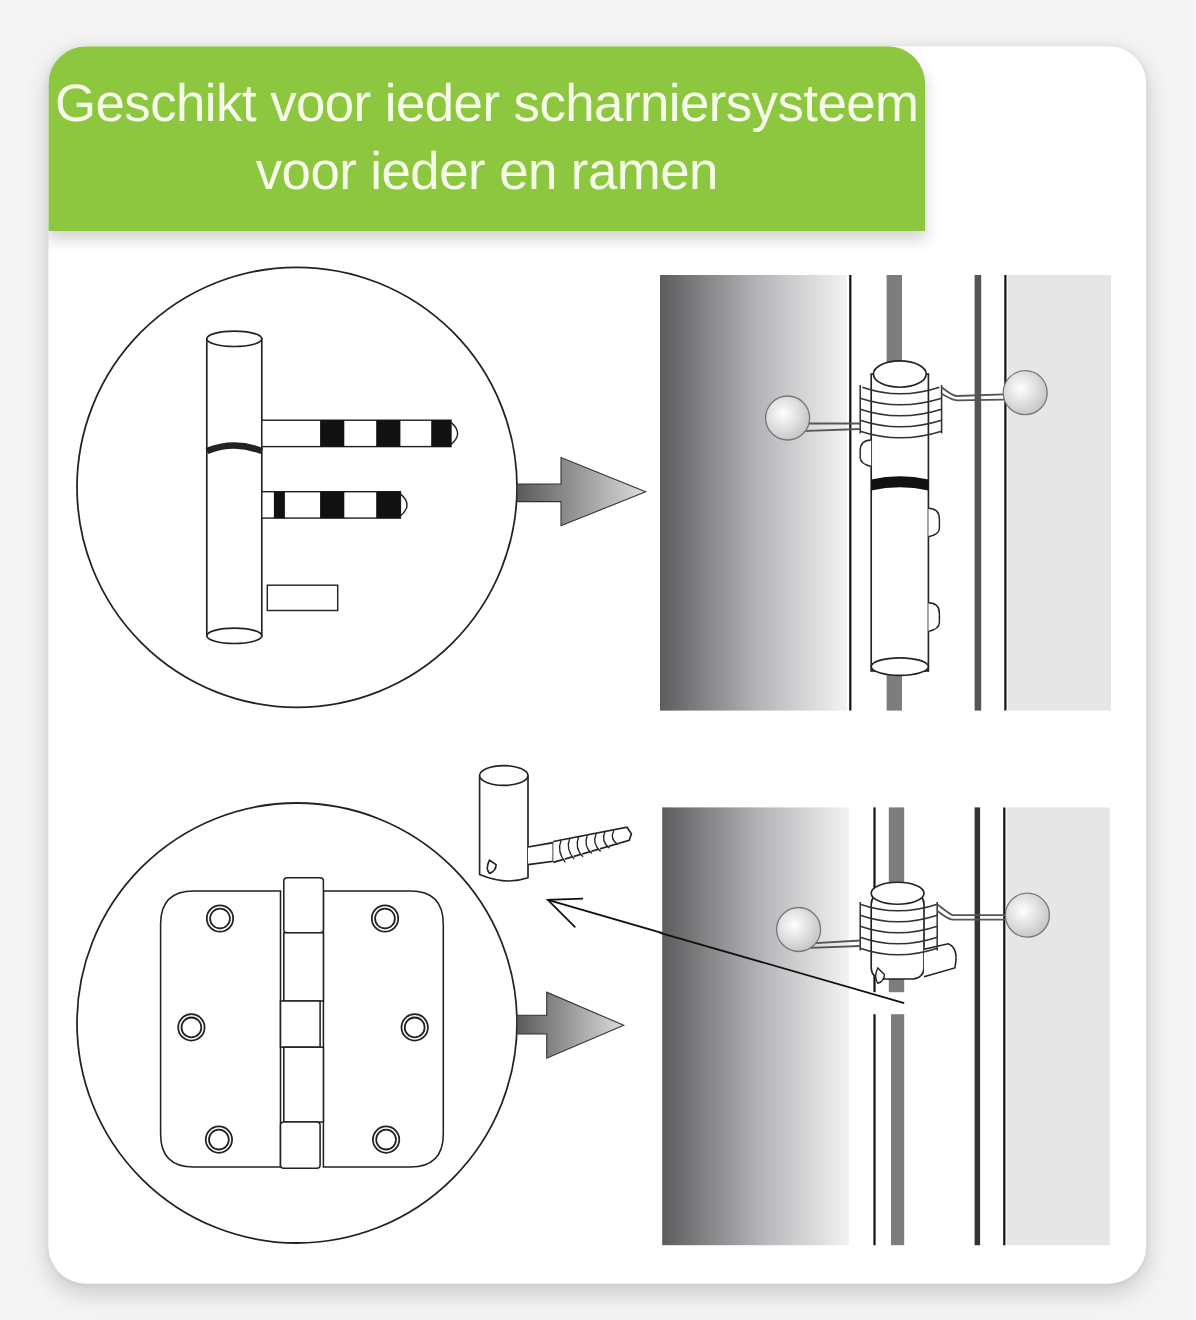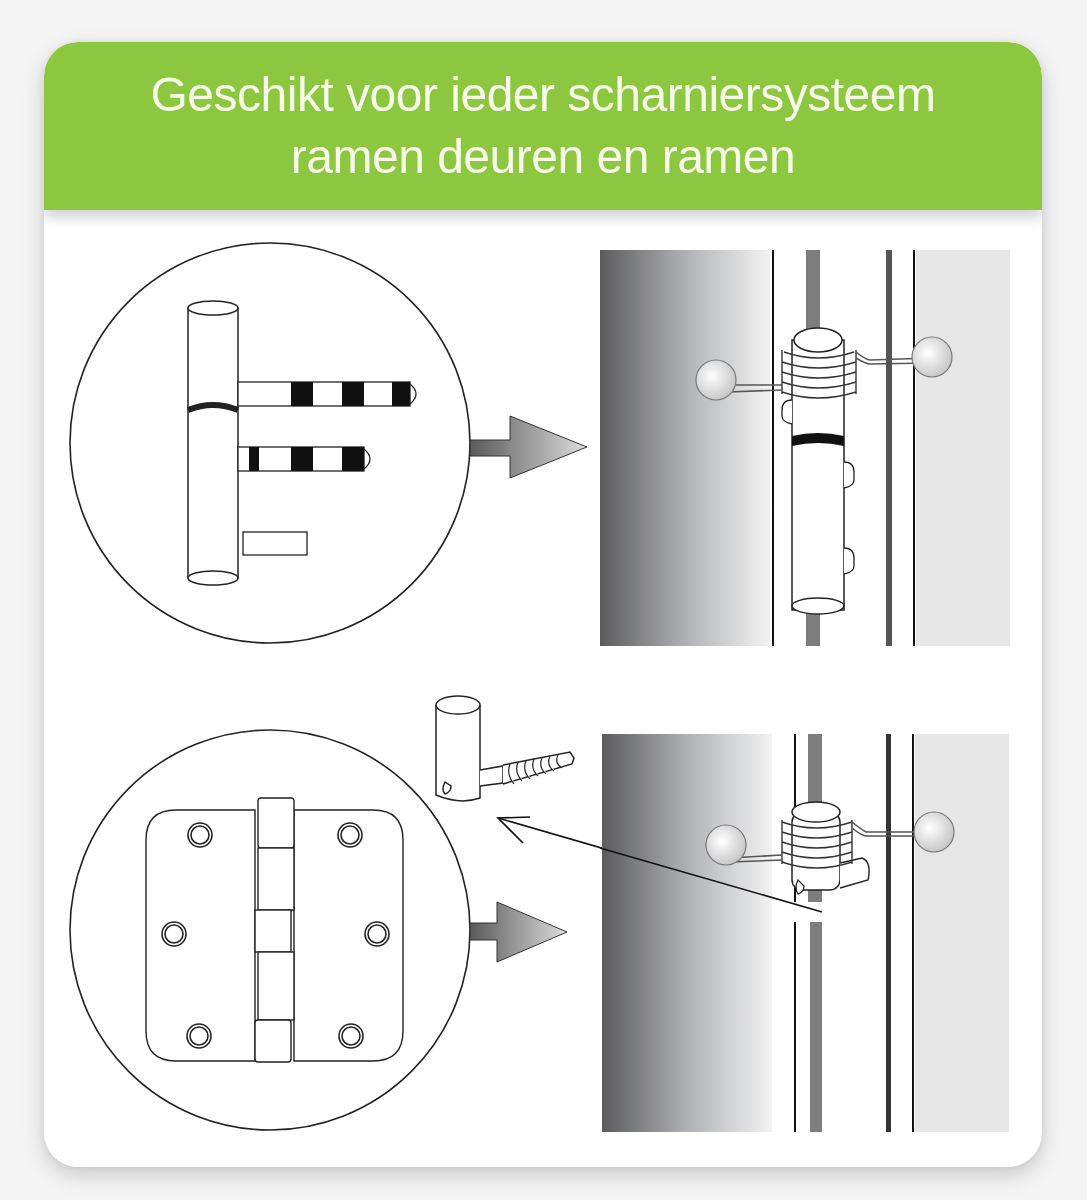--- a/index.html
+++ b/index.html
@@ -9,40 +9,40 @@
     font-family:"Liberation Sans", sans-serif;
     position:relative;
   }
   .card {
     position:absolute; left:44px; top:42px; width:998px; height:1125px;
     background:#ffffff; border-radius:34px;
     box-shadow: 0 8px 22px rgba(0,0,0,0.18), 0 0 6px rgba(0,0,0,0.06);
     overflow:hidden;
   }
   .banner {
-    position:absolute; left:0; top:0; width:998px; height:168px;
+    position:absolute; left:0; top:0; width:797px; height:168px;
     background:#8dc63f;
     border-radius:34px 34px 0 0;
     box-shadow: 0 8px 14px rgba(0,0,0,0.18);
     display:flex; flex-direction:column; align-items:center; justify-content:center;
     z-index:2;
   }
   .banner .line {
     color:#f6fbe9; font-size:48px; line-height:62px; letter-spacing:-0.5px;
     white-space:nowrap;
   }
   svg.art { position:absolute; left:0; top:0; z-index:1; }
 </style>
 </head>
 <body>
 
 <div class="card">
   <div class="banner">
     <div class="line">Geschikt voor ieder scharniersysteem</div>
-    <div class="line">ramen deuren en ramen</div>
+    <div class="line">voor ieder en ramen</div>
   </div>
 </div>
 
 <svg class="art" width="1087" height="1200" viewBox="0 0 1087 1200" xmlns="http://www.w3.org/2000/svg">
   <defs>
     <linearGradient id="doorGrad" x1="0" y1="0" x2="1" y2="0">
       <stop offset="0" stop-color="#5c5c5e"></stop>
       <stop offset="0.55" stop-color="#b7b8bb"></stop>
       <stop offset="1" stop-color="#f2f2f2"></stop>
     </linearGradient>

